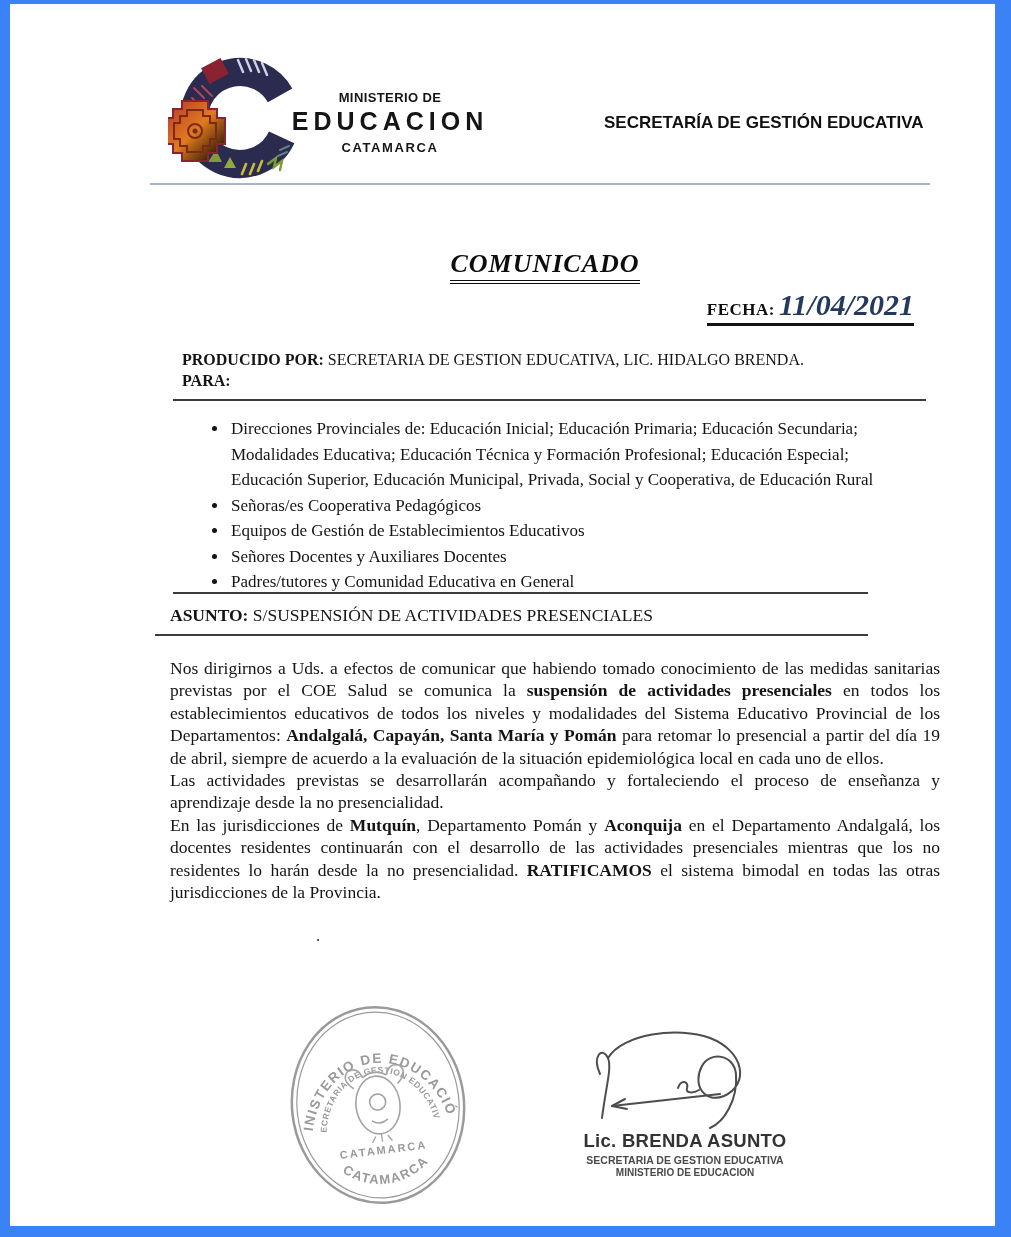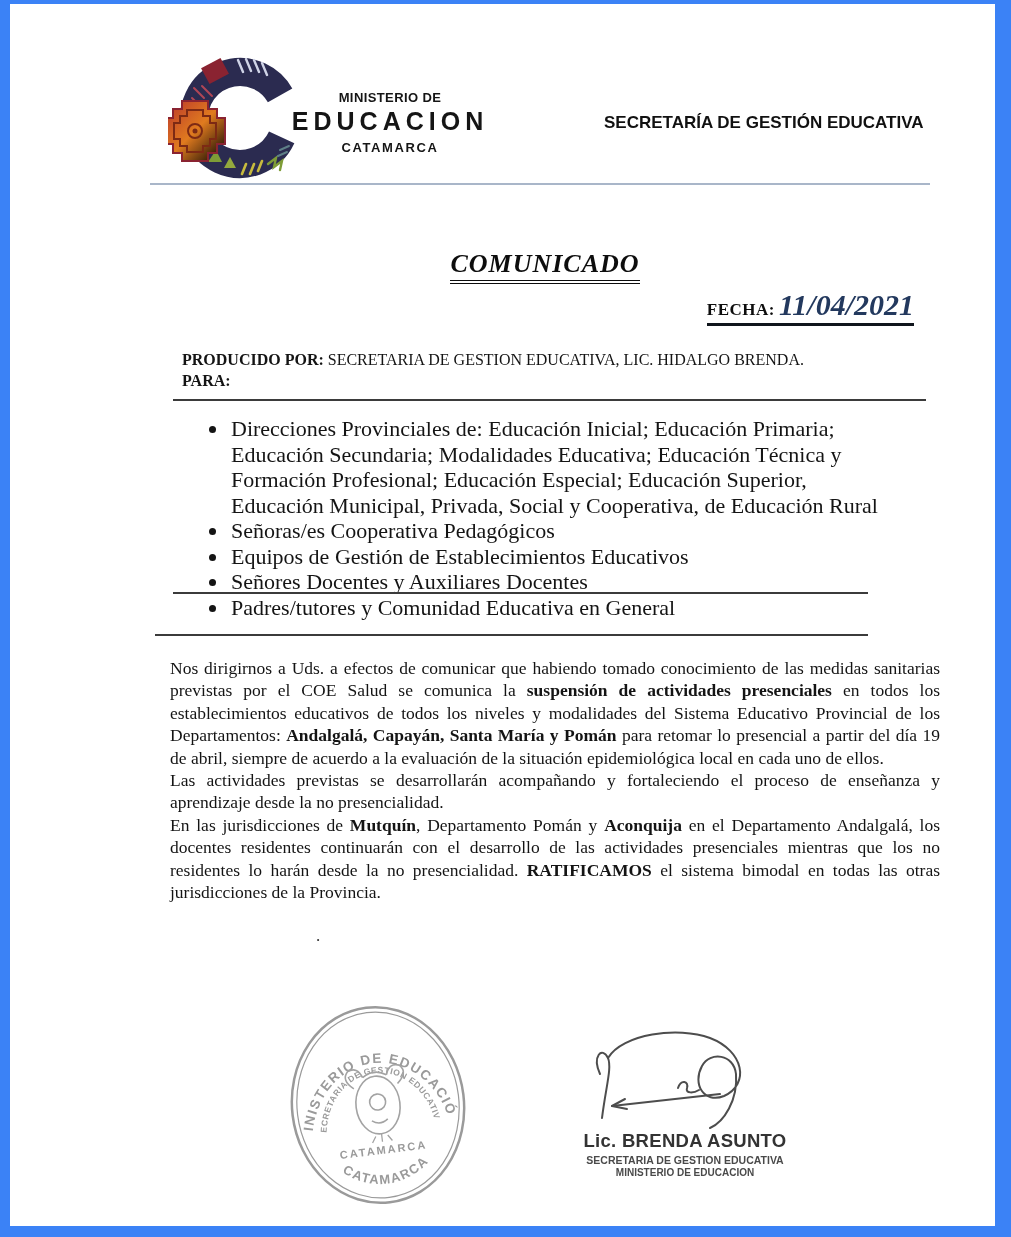--- a/index.html
+++ b/index.html
@@ -55,21 +55,21 @@
   .lbl { font-weight: bold; }
   .rule-dark { height: 2px; background: #3b3b3b; }
   .rule-para    { left: 163px; top: 395px; width: 753px; }
   .rule-bullets { left: 163px; top: 588px; width: 695px; }
   .rule-asunto  { left: 145px; top: 630px; width: 713px; }
 
   
   .recipients { left: 185px; top: 412px; width: 706px; }
   .recipients ul { margin: 0; padding-left: 34px; }
   .recipients li {
-    font-size: 22px; line-height: 25.5px; color: #141414;
+    font-size: 17px; line-height: 25.5px; color: #141414;
     padding-left: 2px;
   }
 
   
   .subject-line { left: 160px; top: 601px; width: 780px; font-size: 17.5px; color: #141414; }
 
   
   .doc-body {
     left: 160px; top: 653px; width: 770px;
     font-size: 17.5px; line-height: 22.4px;
@@ -171,20 +171,23 @@
           <li>Direcciones Provinciales de: Educación Inicial; Educación Primaria; Educación Secundaria; Modalidades Educativa; Educación Técnica y Formación Profesional; Educación Especial; Educación Superior, Educación Municipal, Privada, Social y Cooperativa, de Educación Rural</li>
           <li>Señoras/es Cooperativa Pedagógicos</li>
           <li>Equipos de Gestión de Establecimientos Educativos</li>
           <li>Señores Docentes y Auxiliares Docentes</li>
           <li>Padres/tutores y Comunidad Educativa en General</li>
         </ul>
     </div>
 
     <div class="abs rule-dark rule-bullets"></div>
 
+    <div class="abs subject-line">
+      <span class="lbl">ASUNTO:</span><span> S/SUSPENSIÓN DE ACTIVIDADES PRESENCIALES</span>
+    </div>
 
     <div class="abs rule-dark rule-asunto"></div>
 
     <div class="abs doc-body">
         <p><span>Nos dirigirnos a Uds. a efectos de comunicar que habiendo tomado conocimiento de las medidas sanitarias previstas por el COE Salud se comunica la </span><b>suspensión de actividades presenciales</b><span> en todos los establecimientos educativos de todos los niveles y modalidades del Sistema Educativo Provincial de los Departamentos: </span><b>Andalgalá, Capayán, Santa María y Pomán</b><span> para retomar lo presencial a partir del día 19 de abril, siempre de acuerdo a la evaluación de la situación epidemiológica local en cada uno de ellos.</span></p>
         <p><span>Las actividades previstas se desarrollarán acompañando y fortaleciendo el proceso de enseñanza y aprendizaje desde la no presencialidad.</span></p>
         <p><span>En las jurisdicciones de </span><b>Mutquín</b><span>, Departamento Pomán y </span><b>Aconquija</b><span> en el Departamento Andalgalá, los docentes residentes continuarán con el desarrollo de las actividades presenciales mientras que los no residentes lo harán desde la no presencialidad. </span><b>RATIFICAMOS</b><span> el sistema bimodal en todas las otras jurisdicciones de la Provincia.</span></p>
       </div>
 
     <div class="abs stray-dot">.</div>

